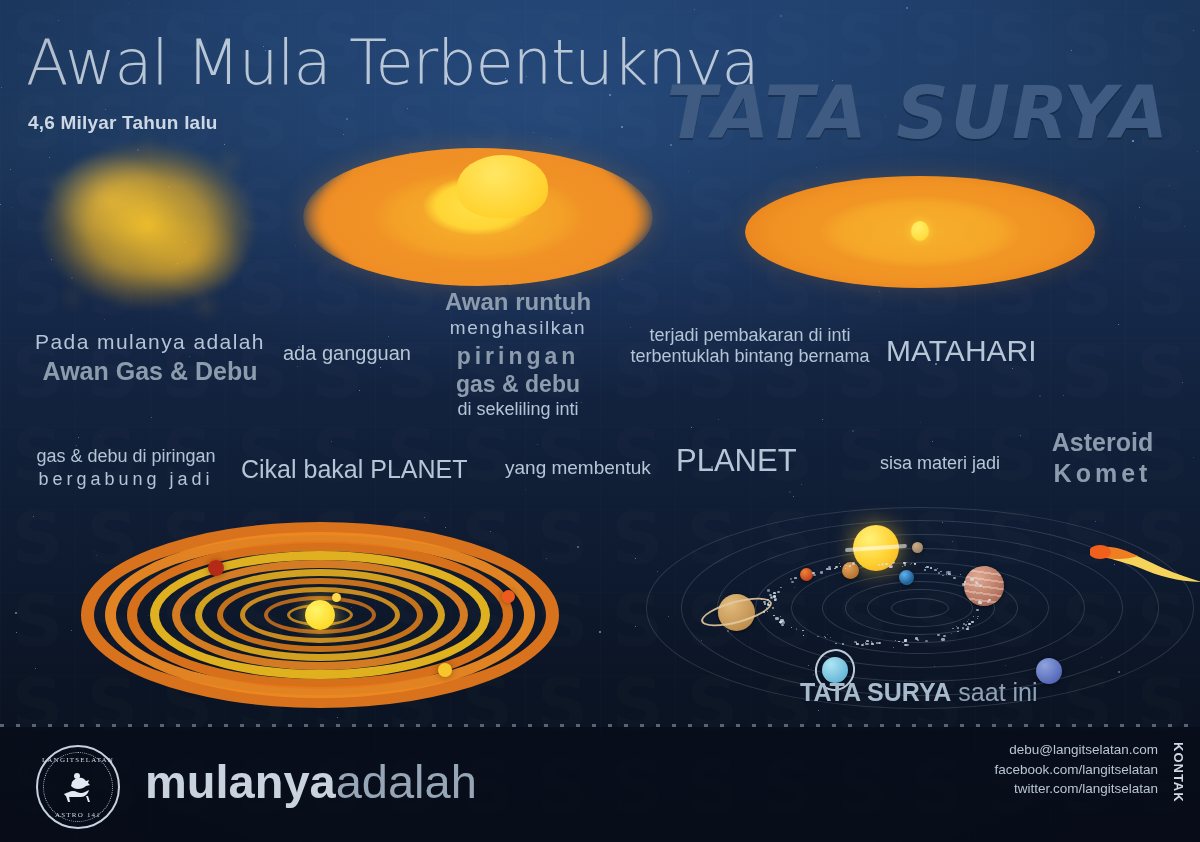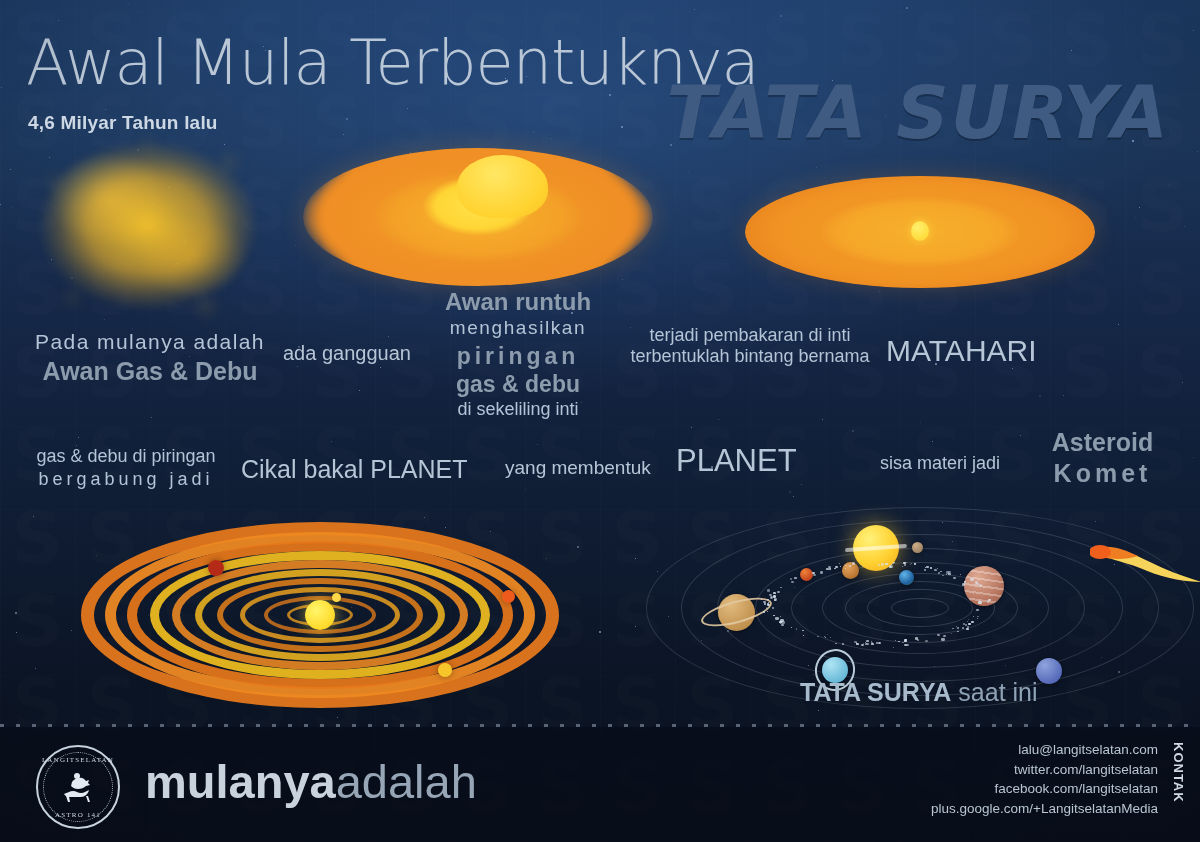--- a/index.html
+++ b/index.html
@@ -748,20 +748,19 @@
         <path d="M8 26l2 6h2l-1-6zM28 26l2 6h2l-2-6z"></path>
       </g>
     </svg>
   </div>
 
   <div class="brand">
     <b>mulanya</b><span>adalah</span>
   </div>
 
   <div class="contact" id="contact">
-      <div>lalu@langitselatan.com</div>
+      <div>debu@langitselatan.com</div>
+      <div>facebook.com/langitselatan</div>
       <div>twitter.com/langitselatan</div>
-      <div>facebook.com/langitselatan</div>
-      <div>plus.google.com/+LangitselatanMedia</div>
     </div>
   <div class="kontak">KONTAK</div>
 
 </div>
 
 </body></html>

